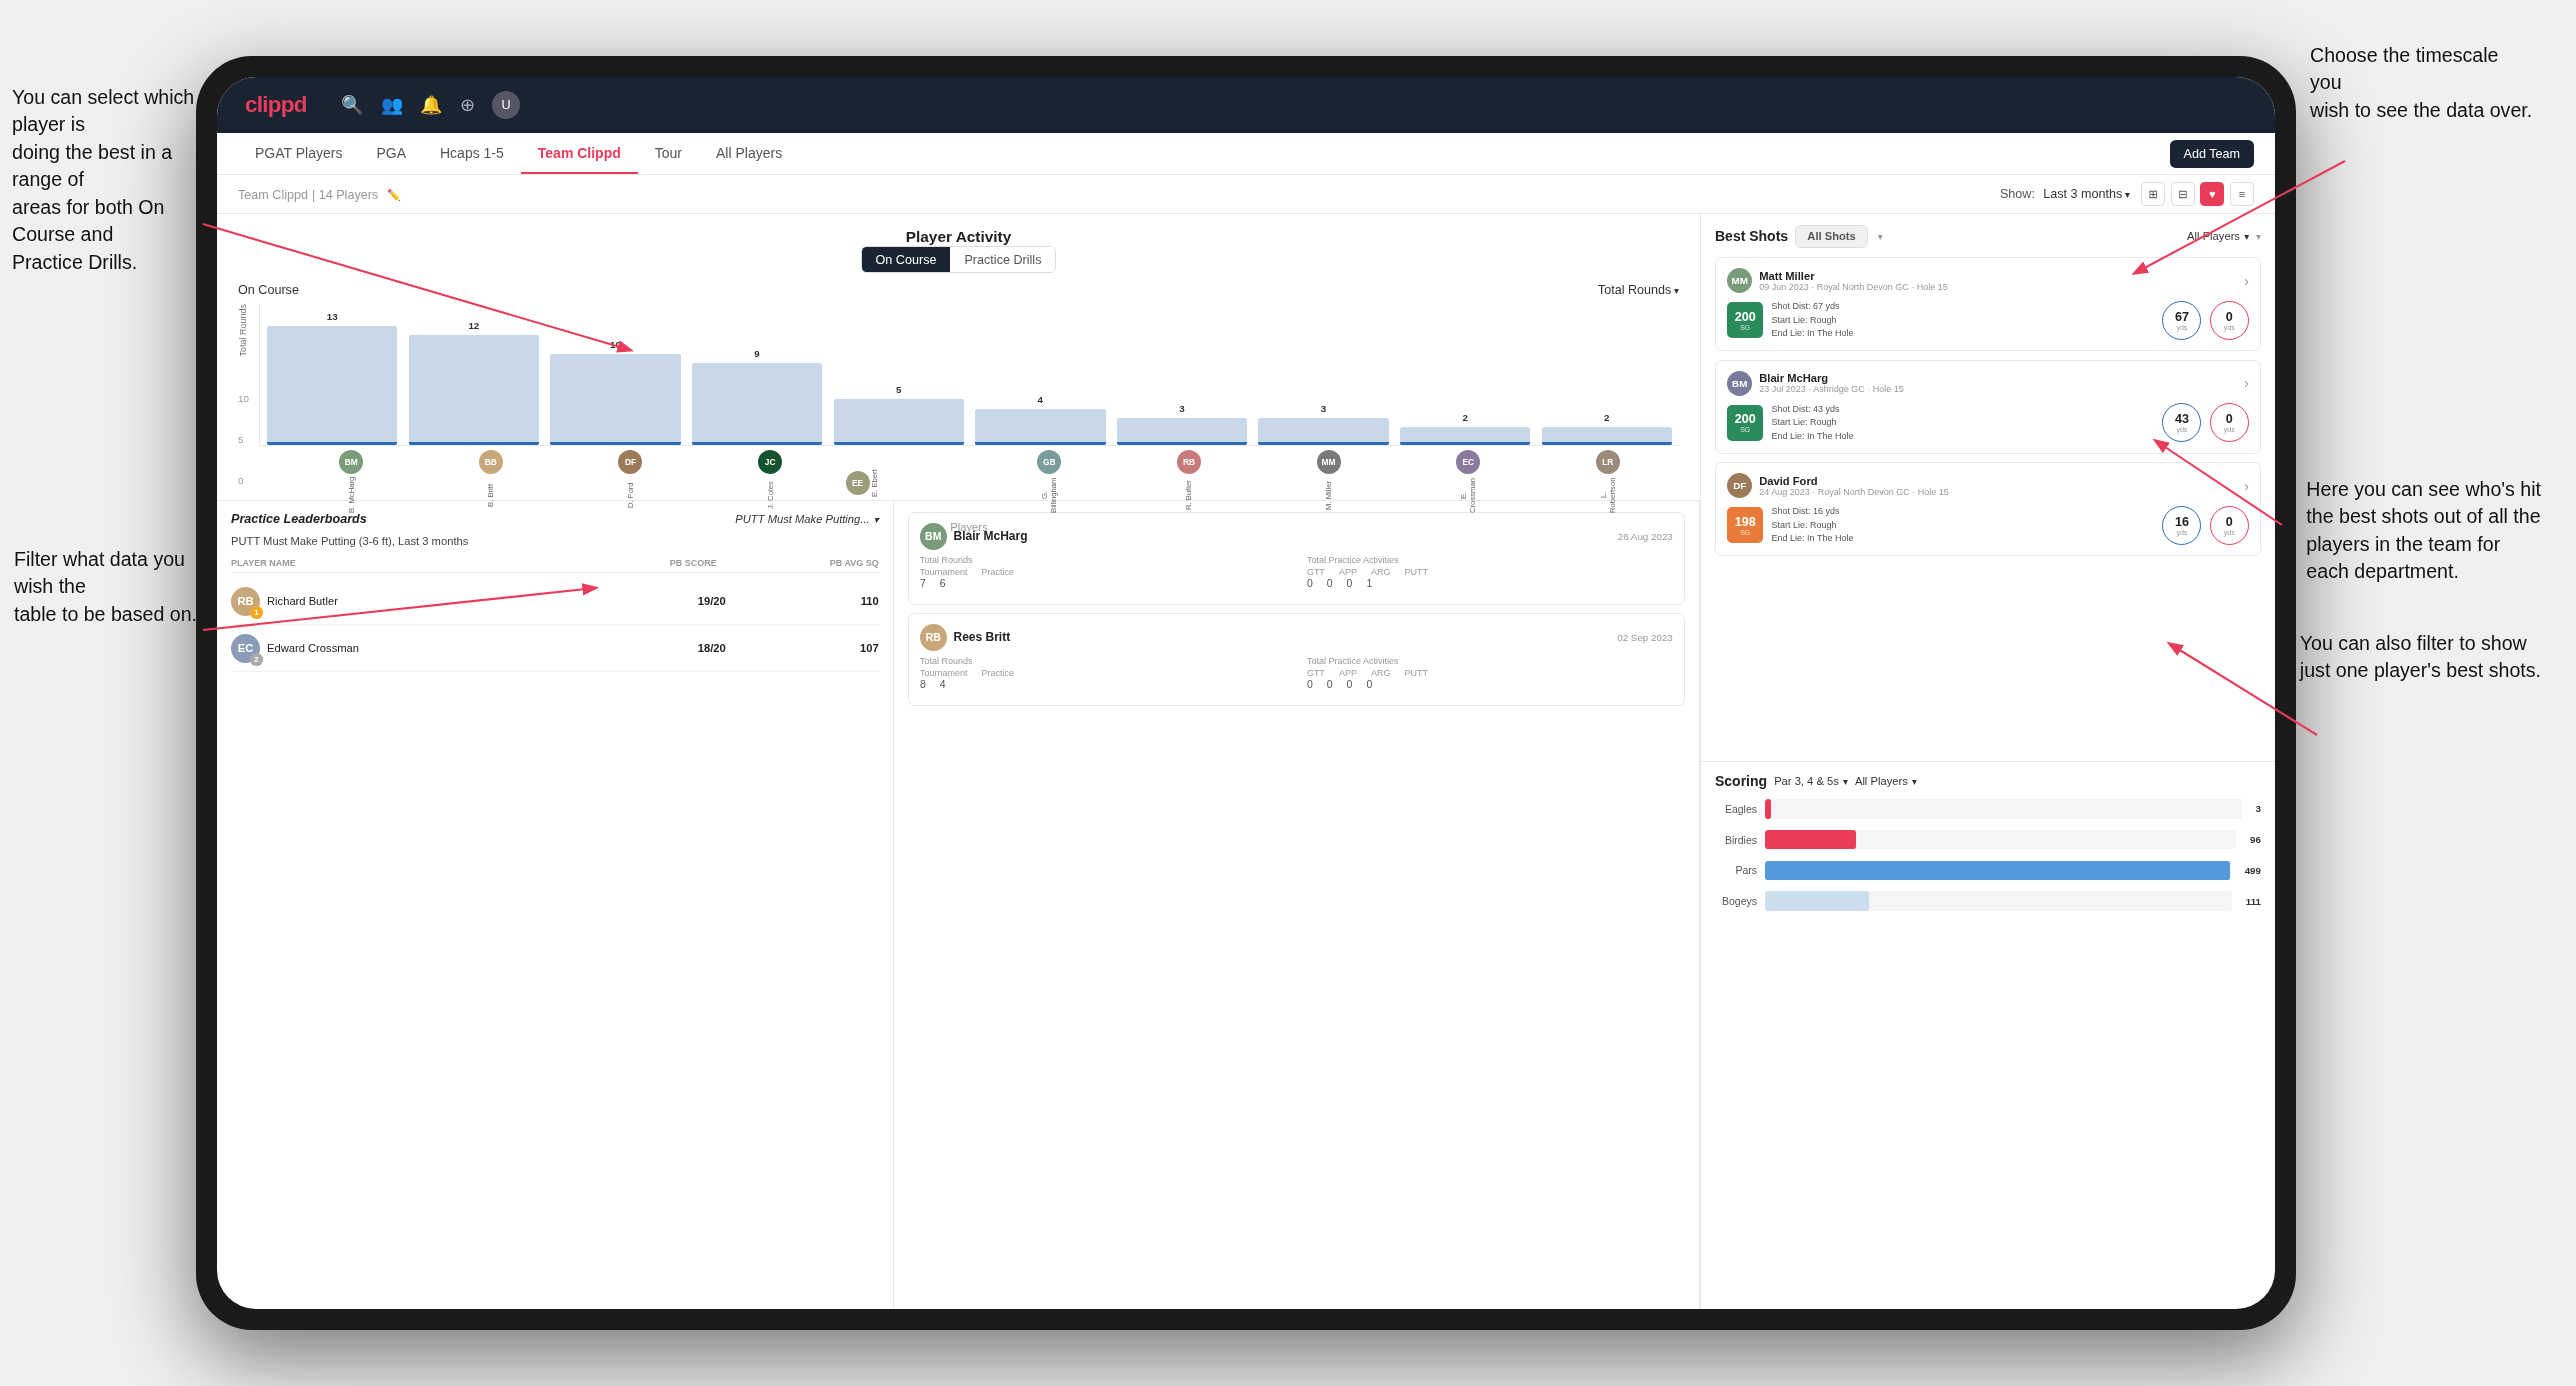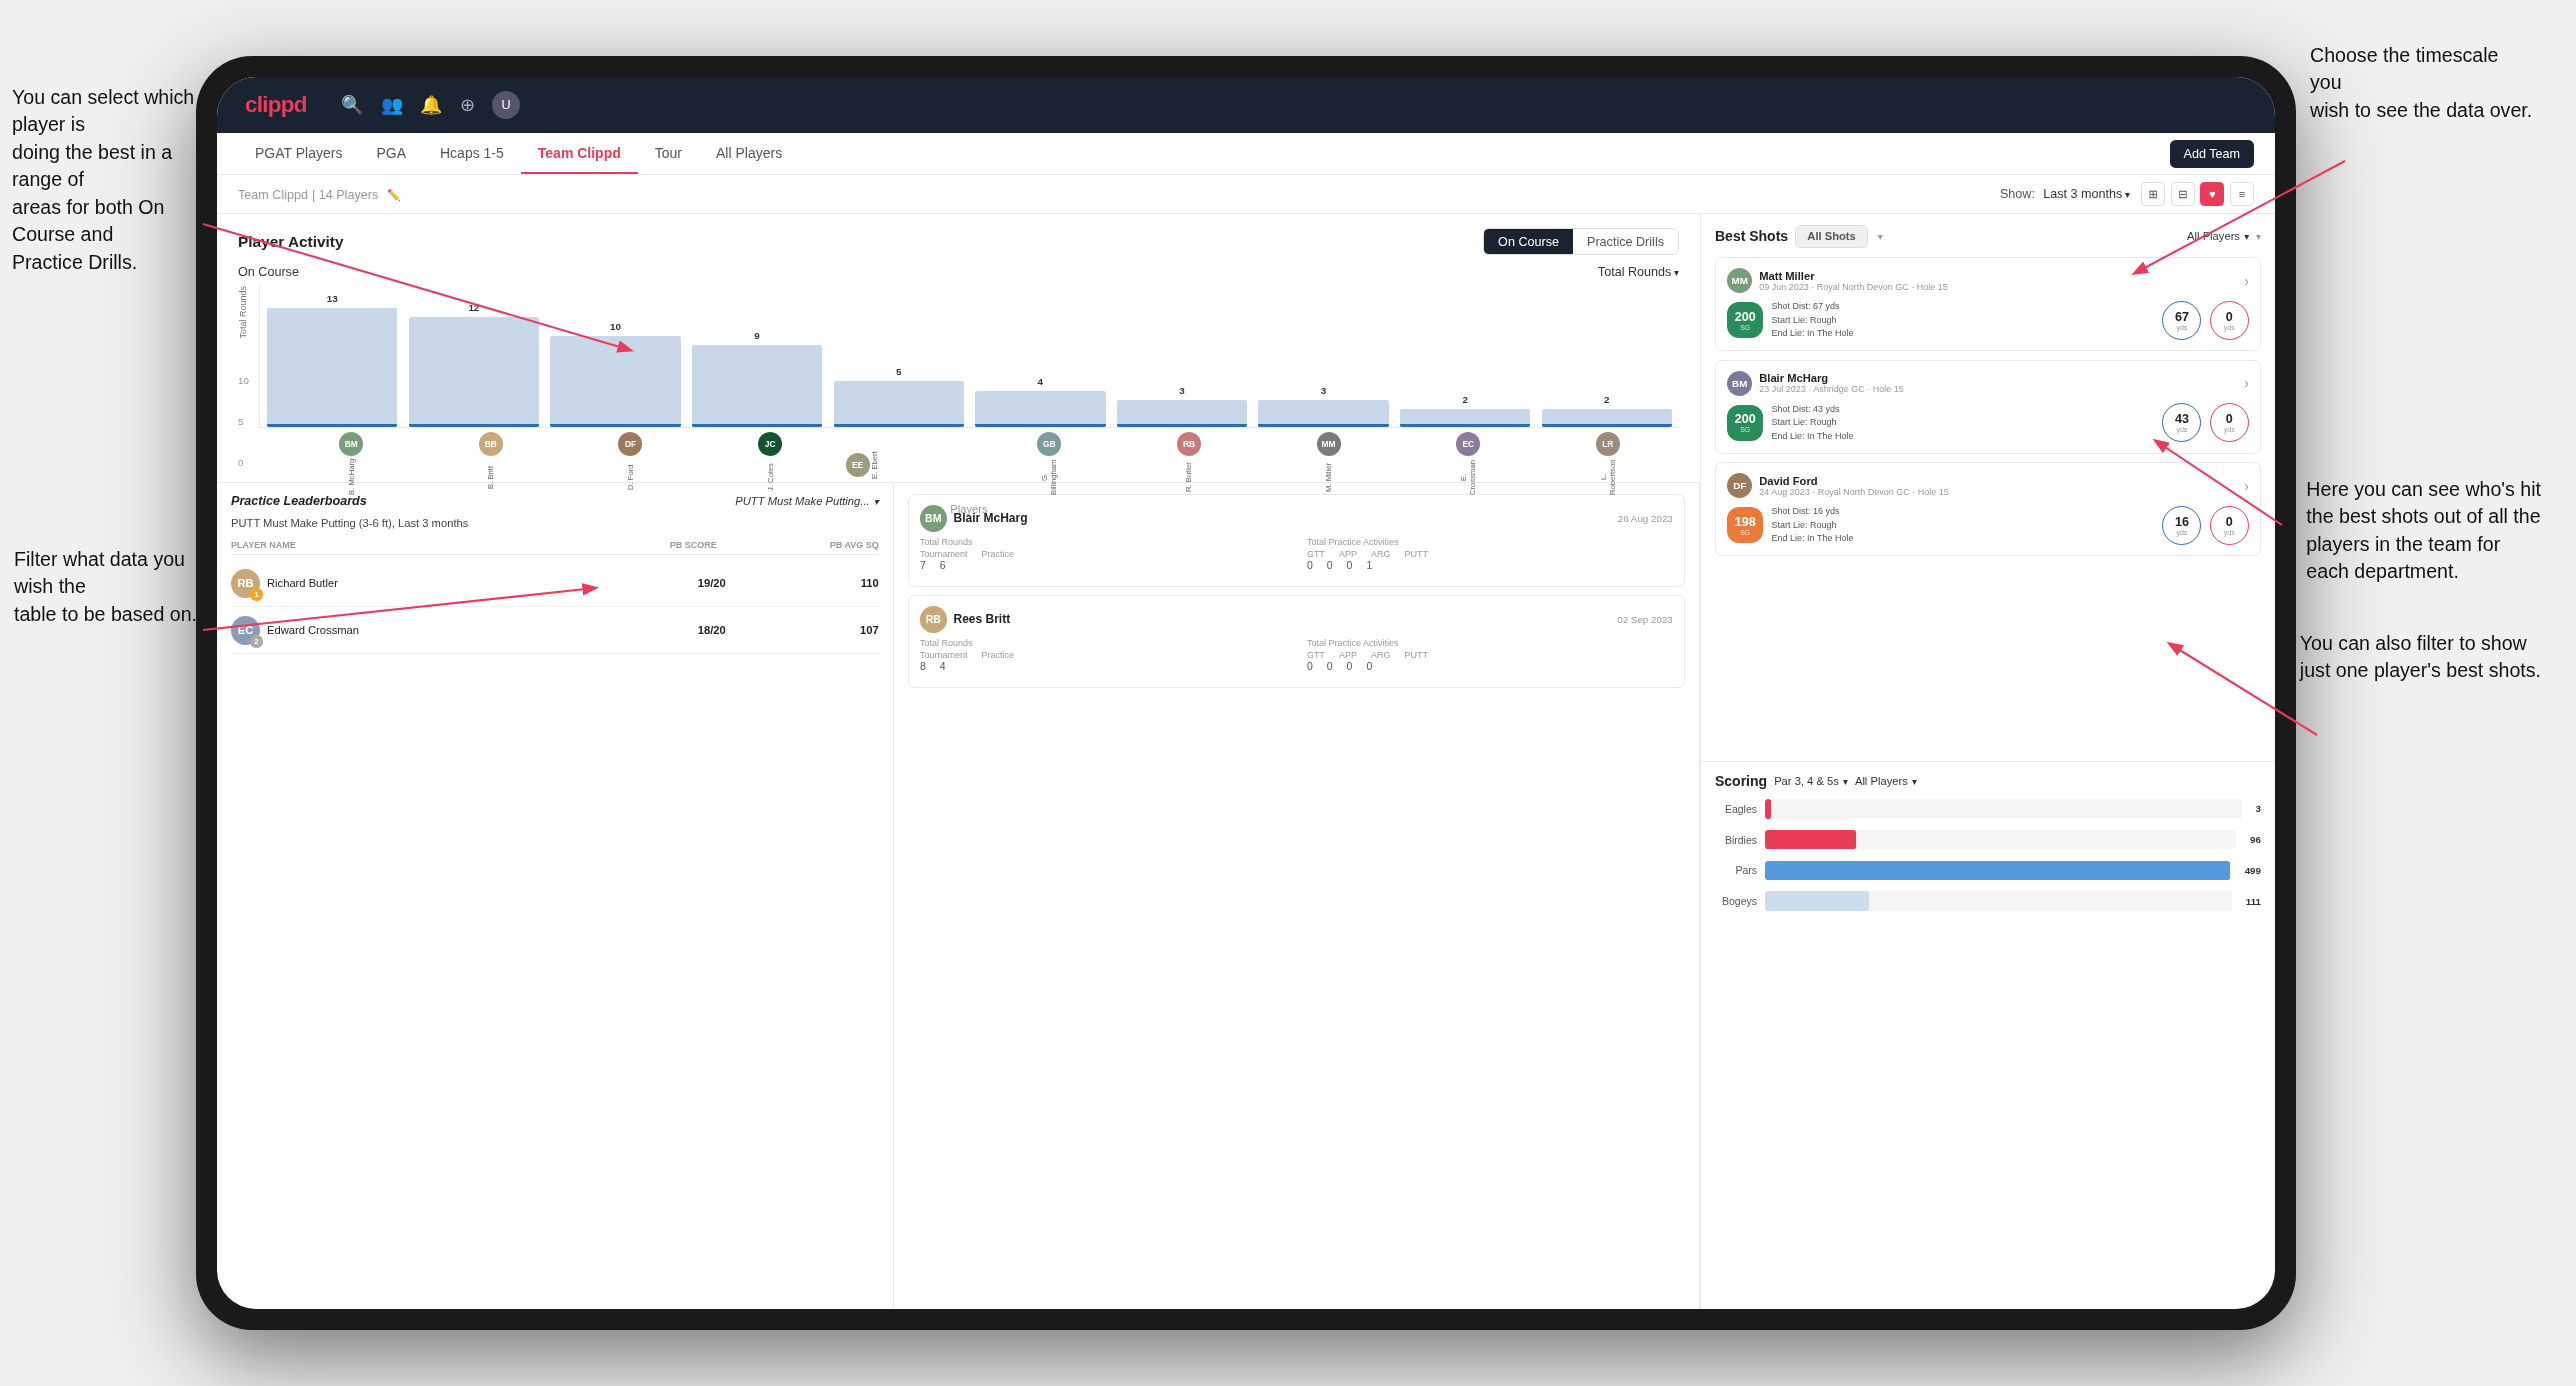--- a/index.html
+++ b/index.html
@@ -261,20 +261,21 @@
     .card {
       background: #fff;
       border-bottom: 0.7px solid #e8e8e8;
       padding: 14px 21px;
     }
 
     .card-header {
       display: flex;
       align-items: center;
       margin-bottom: 9.8px;
+      flex-direction: column;
     }
 
     .card-title {
       font-size: 15.4px;
       font-weight: 600;
       color: #222;
       flex: 1;
     }
 
     .toggle-group {
@@ -728,21 +729,21 @@
 
     .shot-details {
       display: flex;
       align-items: center;
       gap: 8.4px;
     }
 
     .shot-badge {
       width: 36px;
       height: 36px;
-      border-radius: 12px;
+      border-radius: 5px;
       background: #2a8c5a;
       display: flex;
       align-items: center;
       justify-content: center;
       flex-direction: column;
       flex-shrink: 0;
     }
 
     .shot-badge-number {
       font-size: 12.6px;

